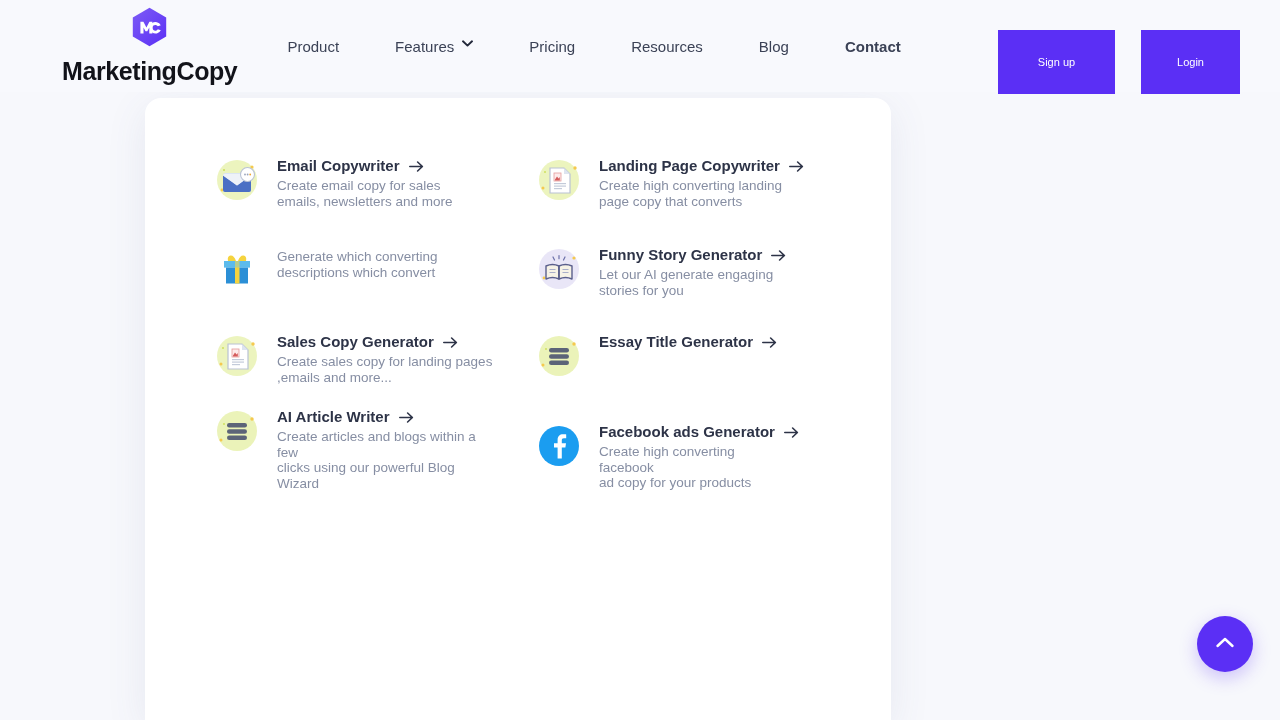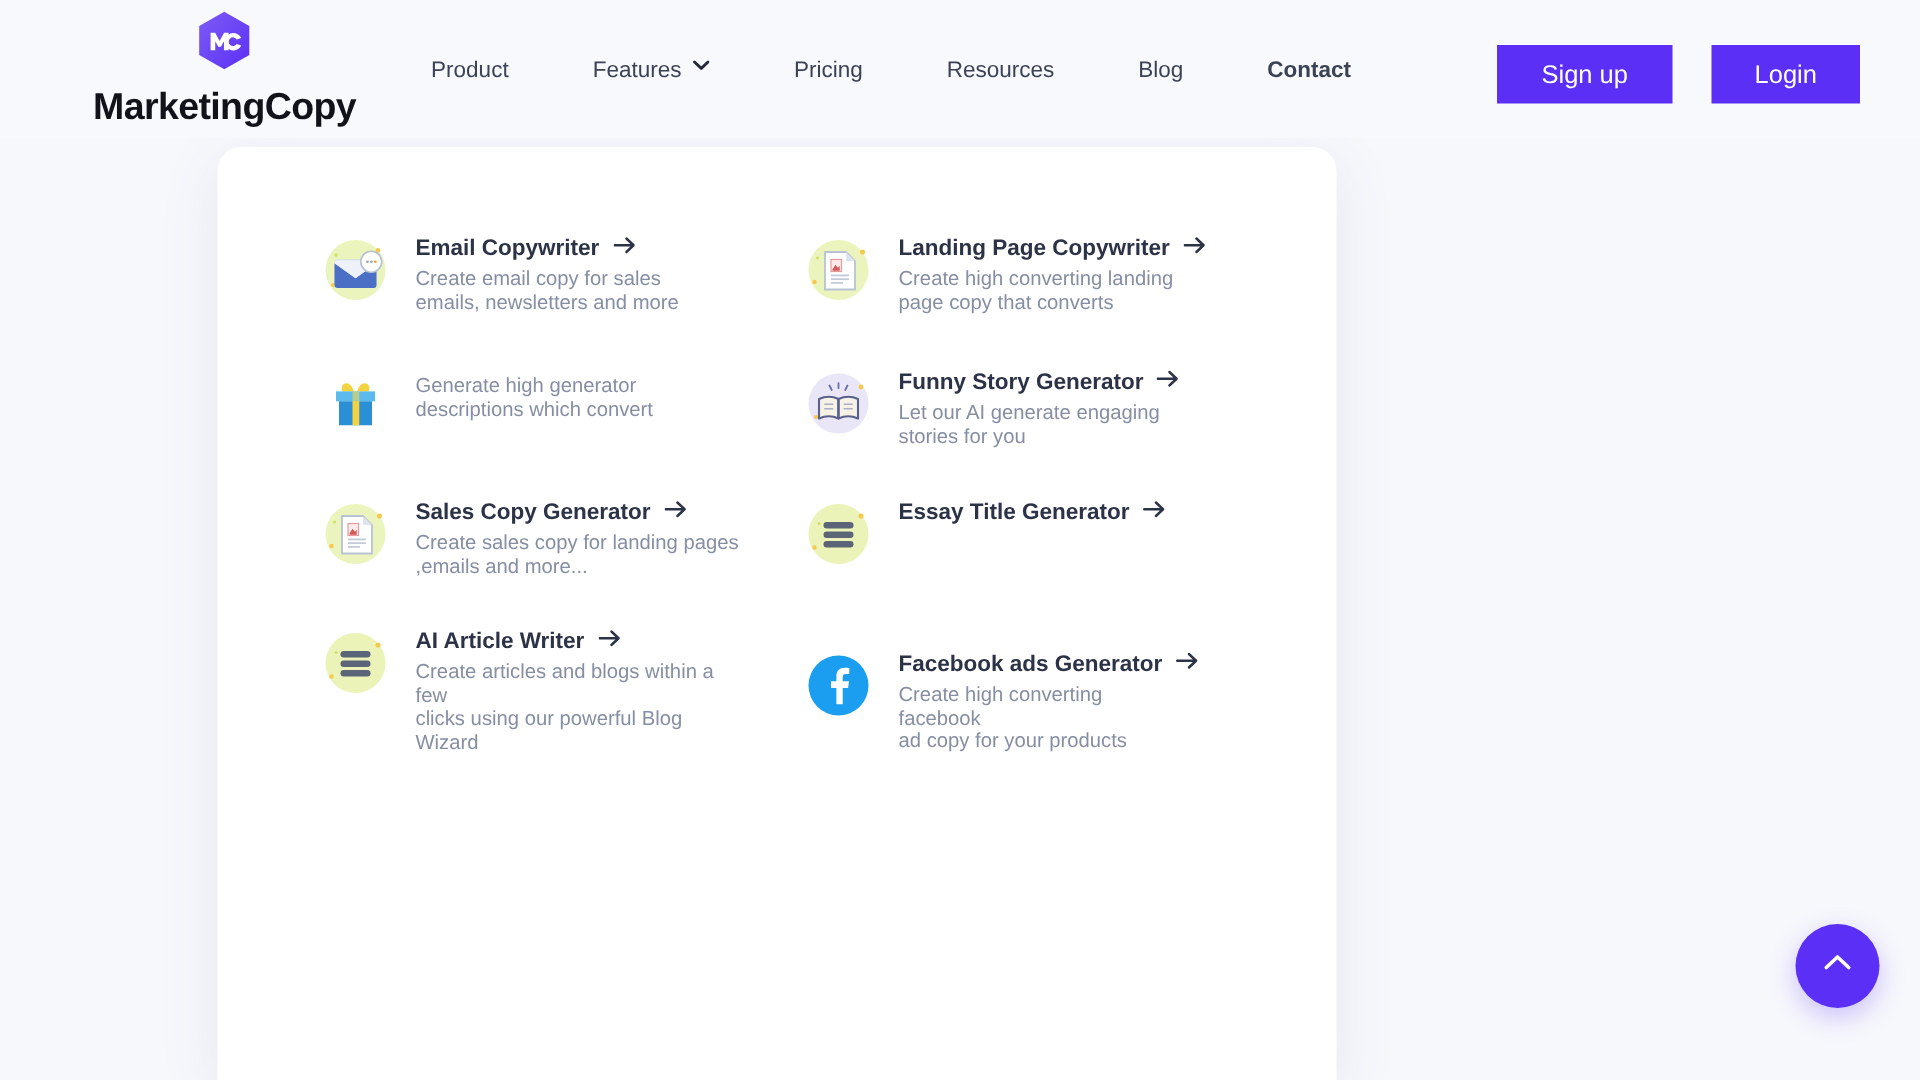--- a/index.html
+++ b/index.html
@@ -37,24 +37,24 @@
     display: flex; gap: 8px;
   }
   .nav-item:last-child { margin-right: 0; font-weight: bold; }
   .chev-down {
     width: 11px; height: 7px; display: block;
     margin-top: 2px;
   }
 
   .auth { position: absolute; right: 40px; top: 30px; display: flex; }
   .btn {
-    width: 117px; height: 39px;
+    width: 117px; height: 64px;
     background: #5b2ff5;
     color: #ffffff;
-    font-size: 17px;
+    font-size: 11px;
     display: flex; align-items: center; justify-content: center;
     cursor: pointer; border: none;
     font-family: inherit;
   }
   .btn-login { width: 99px; margin-left: 26px; }
 
   
   .panel {
     position: absolute;
     left: 145px; top: 98px;
@@ -77,21 +77,21 @@
   .icon-wrap {
     width: 52px; height: 52px;
     flex: 0 0 52px;
     display: flex; align-items: center; justify-content: center;
   }
   .icon-wrap svg { display: block; }
 
   .txt { padding-left: 14px; padding-top: 3px; }
   .item-title {
     font-size: 15px; font-weight: 600; color: #2d3347;
-    display: flex; align-items: flex-start; gap: 9px;
+    display: flex; align-items: center; gap: 9px;
     line-height: 18px; white-space: nowrap;
   }
   .arrow { width: 15px; height: 13px; display: block; flex: 0 0 15px; }
   .item-desc {
     font-size: 13.5px; color: #868ea3;
     line-height: 15.5px; margin-top: 3px;
     white-space: pre-line;
   }
 
   
@@ -230,21 +230,21 @@
           <svg width="52" height="52" viewBox="0 0 52 52">
             <path d="M17 18 q-1 -5 2.5 -5.5 q3.5 -0.4 5.5 5.5 Z" fill="#f5d33e"></path>
             <path d="M35 18 q1 -5 -2.5 -5.5 q-3.5 -0.4 -5.5 5.5 Z" fill="#f5d33e"></path>
             <rect x="13" y="18" width="26" height="6.5" fill="#4fb3e8"></rect>
             <rect x="15" y="24.5" width="22" height="16" fill="#2b8fd6"></rect>
             <rect x="24" y="18" width="4.5" height="22.5" fill="#f5d33e"></rect>
             <rect x="13" y="18" width="26" height="6.5" fill="#6cc6f2" opacity="0.45"></rect>
           </svg>
         </div>
         <div class="txt">
-          <div class="item-desc">Generate high generator
+          <div class="item-desc">Generate which converting
 descriptions which convert</div>
         </div>
       </div>
 
       <div class="cell right">
         <div class="icon-wrap">
           <svg width="52" height="52" viewBox="0 0 52 52">
             <circle cx="26" cy="26" r="20" fill="#e4e0f5" opacity="0.8"></circle>
             <circle cx="41" cy="15" r="1.6" fill="#f5c94e"></circle>
             <circle cx="11" cy="35" r="1.4" fill="#f5c94e"></circle>
@@ -319,21 +319,21 @@
             <span>
               <svg class="arrow" viewBox="0 0 15 13">
                   <path d="M0.8 6.5 H13.2 M8.6 2 L13.4 6.5 L8.6 11" stroke="#2d3347" stroke-width="1.6" fill="none" stroke-linecap="round" stroke-linejoin="round"></path>
                 </svg>
             </span>
           </div>
         </div>
       </div>
     </div>
 
-    <div class="row" style="margin-top:31px">
+    <div class="row" style="margin-top:20px">
       <div class="cell">
         <div class="icon-wrap">
           <svg width="52" height="52" viewBox="0 0 52 52">
             <circle cx="26" cy="26" r="20" fill="#e6f0a8" opacity="0.8"></circle>
             <circle cx="41" cy="14" r="1.7" fill="#f5c94e"></circle>
             <circle cx="10" cy="35" r="1.5" fill="#f5c94e"></circle>
             <circle cx="13" cy="19" r="1.0" fill="#cfe05f"></circle>
             <rect x="16" y="18" width="20" height="4.4" rx="2.2" fill="#5c6478"></rect>
             <rect x="16" y="24.3" width="20" height="4.4" rx="2.2" fill="#5c6478"></rect>
             <rect x="16" y="30.6" width="20" height="4.4" rx="2.2" fill="#5c6478"></rect>

